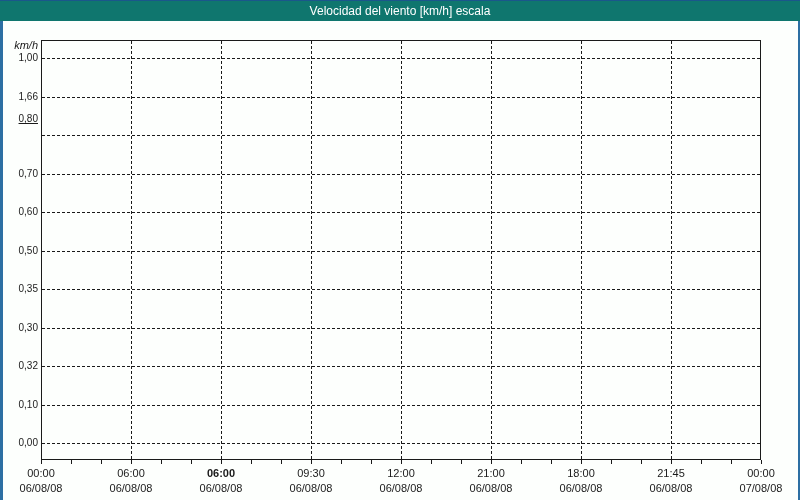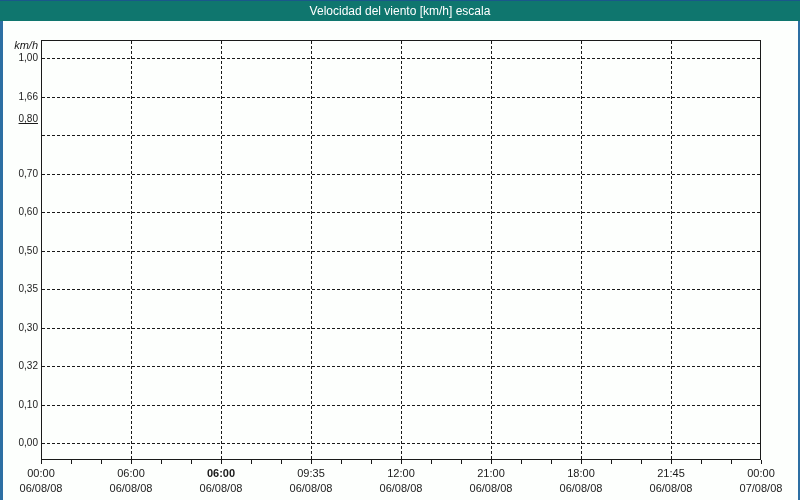--- a/index.html
+++ b/index.html
@@ -122,21 +122,21 @@
       <div class="xtick" style="left: 731px;"></div>
       <div class="xtick" style="left: 761px;"></div>
     </div>
   <div id="xlabels">
       <div class="xlabel time" style="left: -4px;">00:00</div>
       <div class="xlabel date" style="left: -4px;">06/08/08</div>
       <div class="xlabel time" style="left: 86px;">06:00</div>
       <div class="xlabel date" style="left: 86px;">06/08/08</div>
       <div class="xlabel time" style="left: 176px; font-weight: bold;">06:00</div>
       <div class="xlabel date" style="left: 176px;">06/08/08</div>
-      <div class="xlabel time" style="left: 266px;">09:35</div>
+      <div class="xlabel time" style="left: 266px;">09:30</div>
       <div class="xlabel date" style="left: 266px;">06/08/08</div>
       <div class="xlabel time" style="left: 356px;">12:00</div>
       <div class="xlabel date" style="left: 356px;">06/08/08</div>
       <div class="xlabel time" style="left: 446px;">21:00</div>
       <div class="xlabel date" style="left: 446px;">06/08/08</div>
       <div class="xlabel time" style="left: 536px;">18:00</div>
       <div class="xlabel date" style="left: 536px;">06/08/08</div>
       <div class="xlabel time" style="left: 626px;">21:45</div>
       <div class="xlabel date" style="left: 626px;">06/08/08</div>
       <div class="xlabel time" style="left: 716px;">00:00</div>

